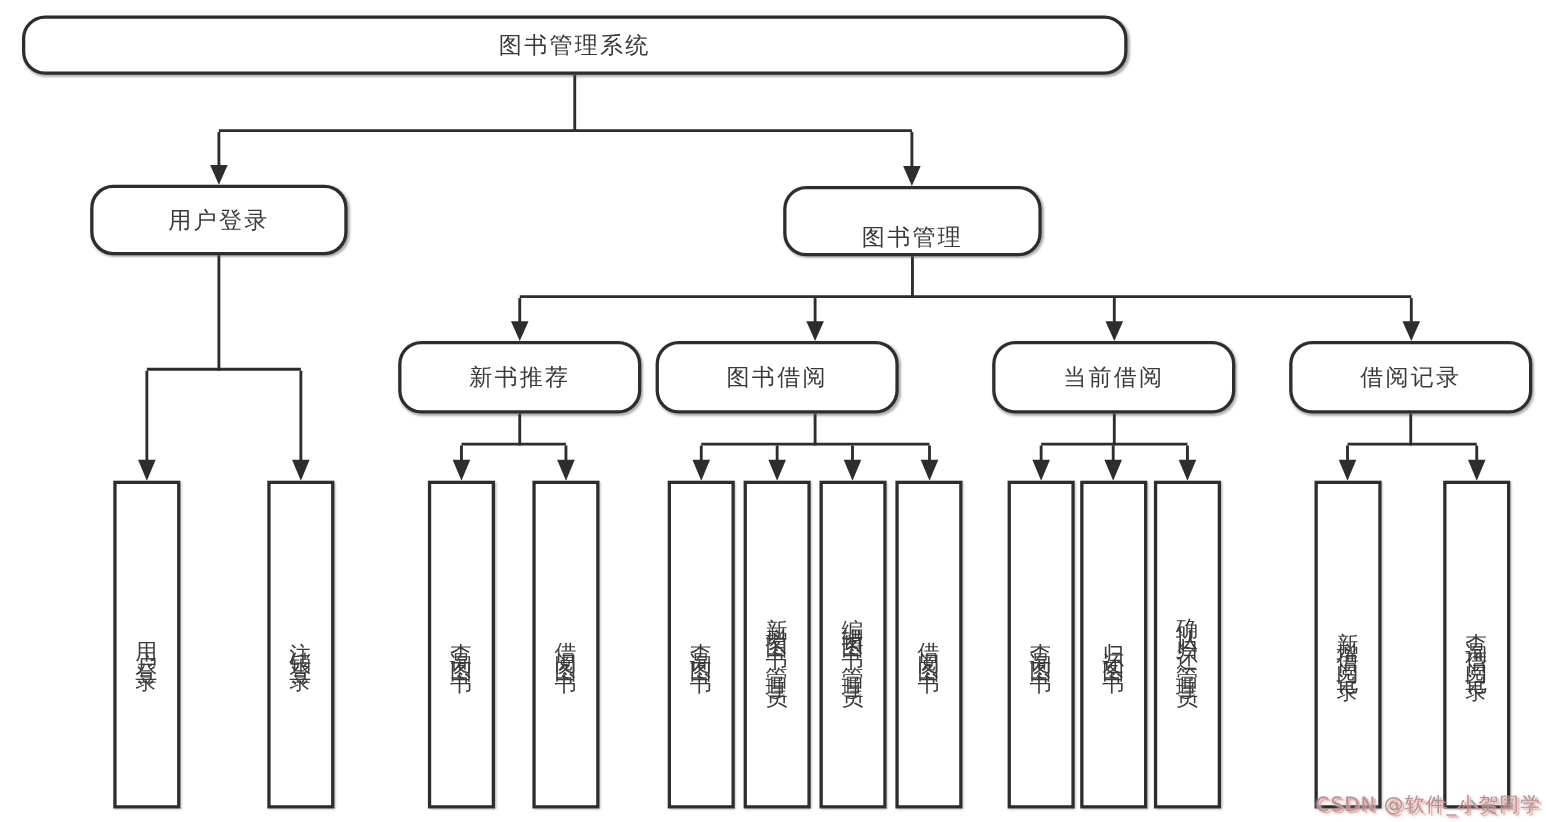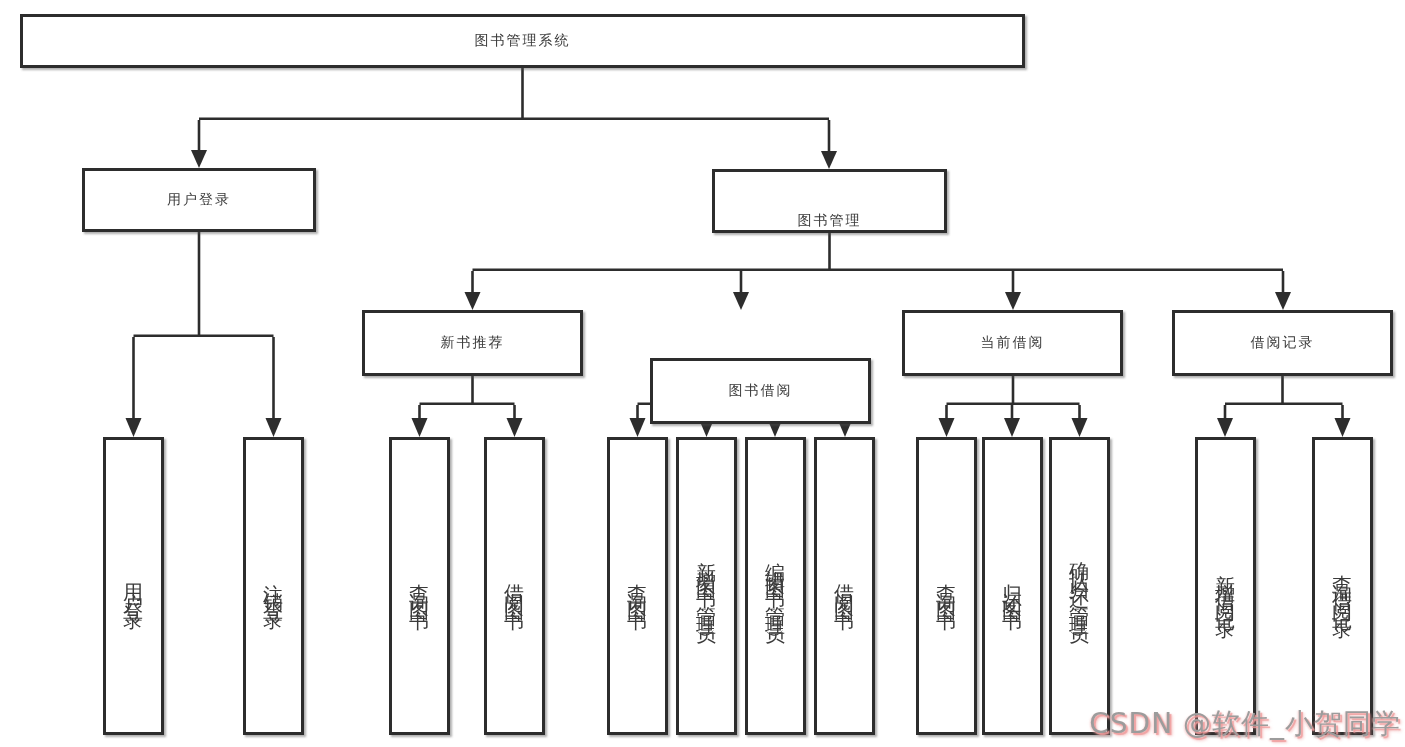--- a/index.html
+++ b/index.html
@@ -13,47 +13,47 @@
   #wires{position:absolute;left:0;top:0;width:1405px;height:747px;}
   .node{
     position:absolute;
     background:#ffffff;
     border:3px solid #2d2d2d;
     box-shadow:1.5px 1.5px 2px rgba(80,80,80,0.45);
     display:flex;align-items:center;justify-content:center;
     color:#3a3a3a;
     box-sizing:border-box;
   }
-  .h-node{font-size:14px;letter-spacing:2px;}
+  .h-node{font-size:21px;letter-spacing:2px;border-radius:21px;}
   .leaf{
     writing-mode:vertical-rl;
     font-size:20px;
     letter-spacing:9px;
     line-height:1;
     width:61px;height:298px;top:437px;
   }
   .root{left:20px;top:14px;width:1005px;height:54px;}
   .lvl2-a{left:82px;top:168px;width:234px;height:64px;}
   .lvl2-b{left:712px;top:169px;width:235px;height:64px;align-items:flex-end;}
   .lvl3{top:310px;width:221px;height:66px;}
   .lvl3-a{left:362px;}
-  .lvl3-b{left:650px;margin-top:48px;}
+  .lvl3-b{left:596px;}
   .lvl3-c{left:902px;font-family:Liberation Mono, monospace;}
   .lvl3-d{left:1172px;}
   .leaf-1{left:103px;}  .leaf-2{left:243px;}
   .leaf-3{left:389px;}  .leaf-4{left:484px;}
   .leaf-5{left:607px;}  .leaf-6{left:676px;}
   .leaf-7{left:745px;}  .leaf-8{left:814px;}
   .leaf-9{left:916px;}  .leaf-10{left:982px;}
   .leaf-11{left:1049px;}
   .leaf-12{left:1195px;} .leaf-13{left:1312px;}
   #watermark{
     position:absolute;
     right:4px;bottom:4px;
-    font-size:28px;
+    font-size:18px;
     color:#9c9c9c;
     letter-spacing:1px;
     text-shadow:2px 2px 1px rgba(238,155,155,0.9),
                 -1px 1px 2px rgba(243,180,180,0.6),
                 3px 3px 3px rgba(240,160,160,0.55);
     white-space:nowrap;
   }
 </style>
 </head>
 <body>

